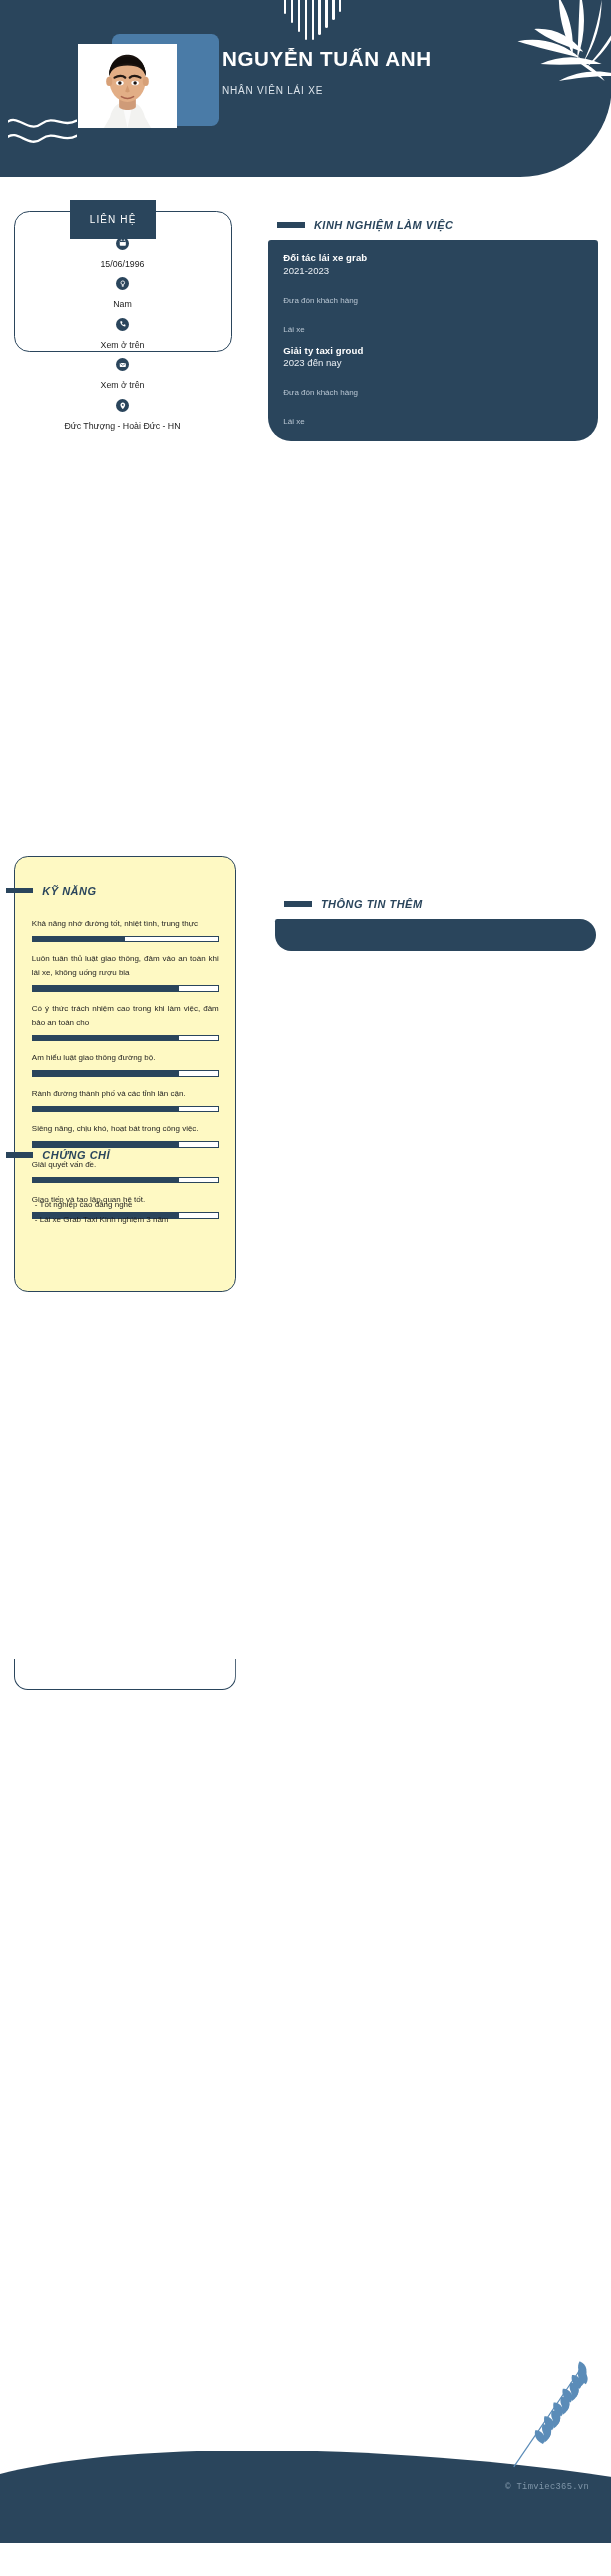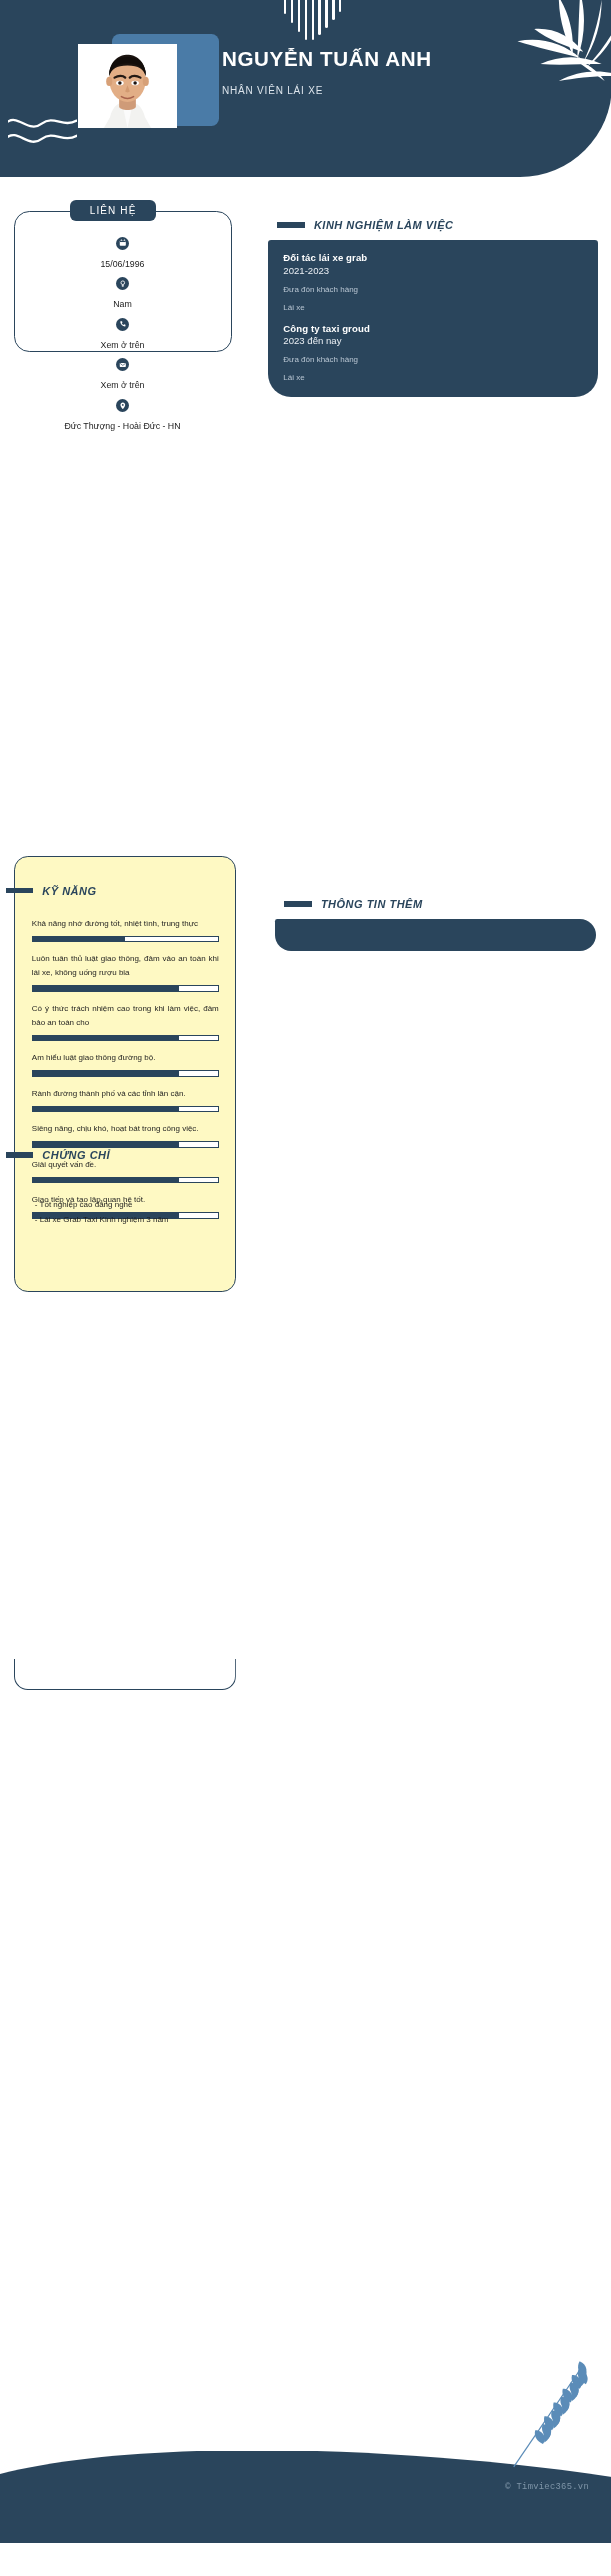--- a/index.html
+++ b/index.html
@@ -125,22 +125,22 @@
     border-radius:15.3px;
     background:#fff;
   }
   .contact-title{
     position:absolute;
     left:55px; top:-12.2px;
     background:var(--navy);
     color:#fff;
     font-size:10px;
     letter-spacing:1.1px;
-    padding:5px 20px;
-    border-radius:6px;
+    padding:14px 20px;
+    border-radius:0;
     white-space:nowrap;
   }
   .contact-list{
     position:absolute;
     left:12.2px; top:24.5px;
     width:191px;
     display:flex;
     flex-direction:column;
     gap:8.4px;
   }
@@ -207,21 +207,21 @@
     letter-spacing:0.1px;
   }
   .exp-period{
     font-size:9.6px;
     color:#e9eef3;
     margin-top:1.5px;
   }
   .exp-bullet{
     font-size:8px;
     color:#b9c6d3;
-    margin-top:9px;
+    margin-top:20px;
   }
 
   
   .skills-card{
     position:absolute;
     left:13.8px; top:856px;
     width:222px; height:436px;
     border:1.8px solid var(--navy);
     border-radius:13.8px;
     background:#fef9c3;
@@ -486,21 +486,21 @@
     <div class="exp-card">
 
       <div class="exp-item">
         <div class="exp-role">Đối tác lái xe grab</div>
         <div class="exp-period">2021-2023</div>
         <div class="exp-bullet">Đưa đón khách hàng</div>
         <div class="exp-bullet">Lái xe</div>
       </div>
 
       <div class="exp-item">
-        <div class="exp-role">Công ty taxi groud</div>
+        <div class="exp-role">Giải ty taxi groud</div>
         <div class="exp-period">2023 đến nay</div>
         <div class="exp-bullet">Đưa đón khách hàng</div>
         <div class="exp-bullet">Lái xe</div>
       </div>
 
     </div>
   </div>
 
   <div class="skills-card">
 

